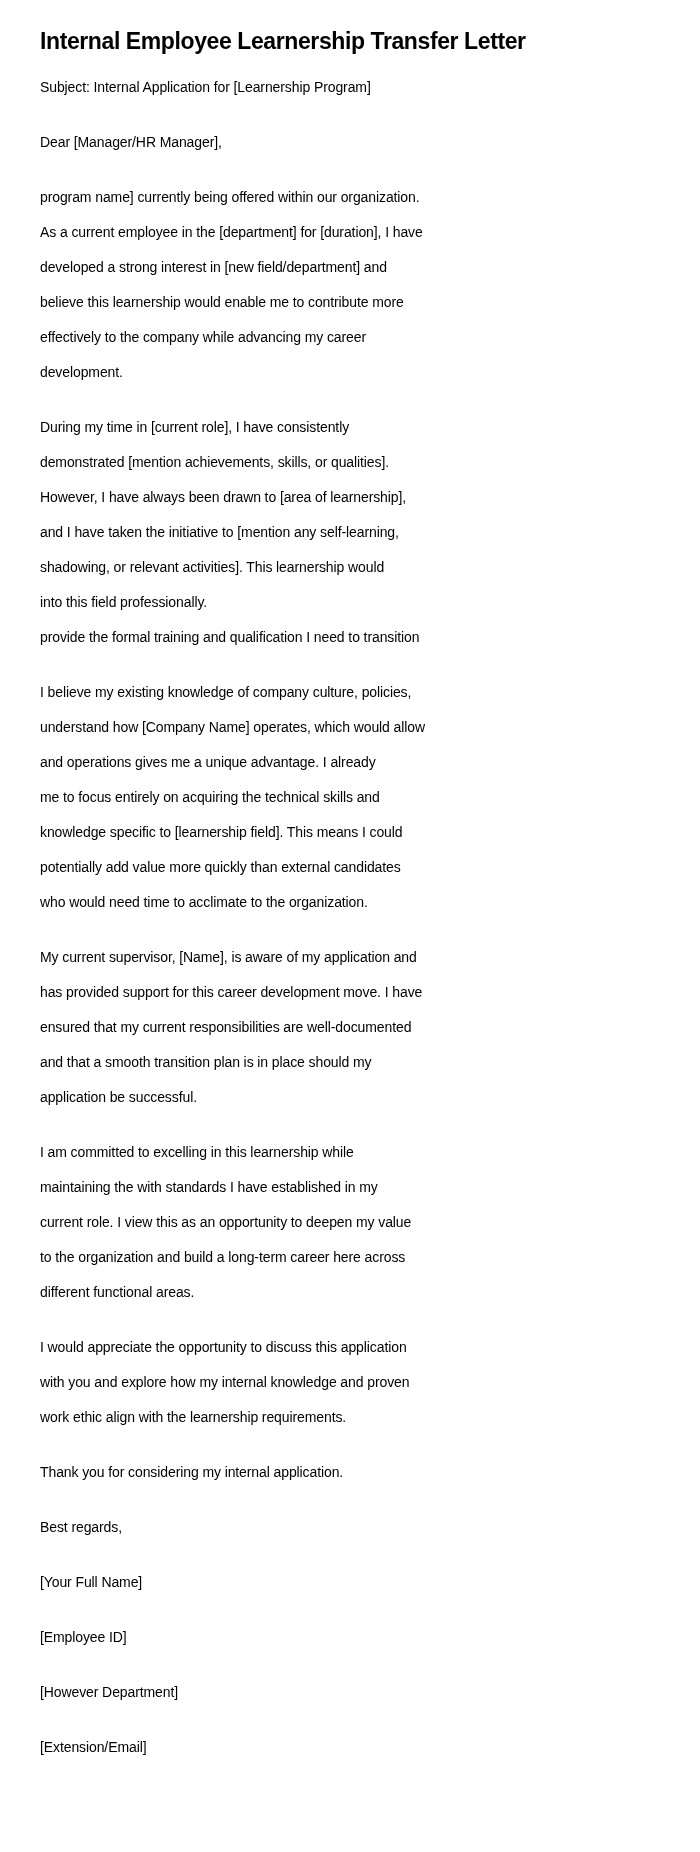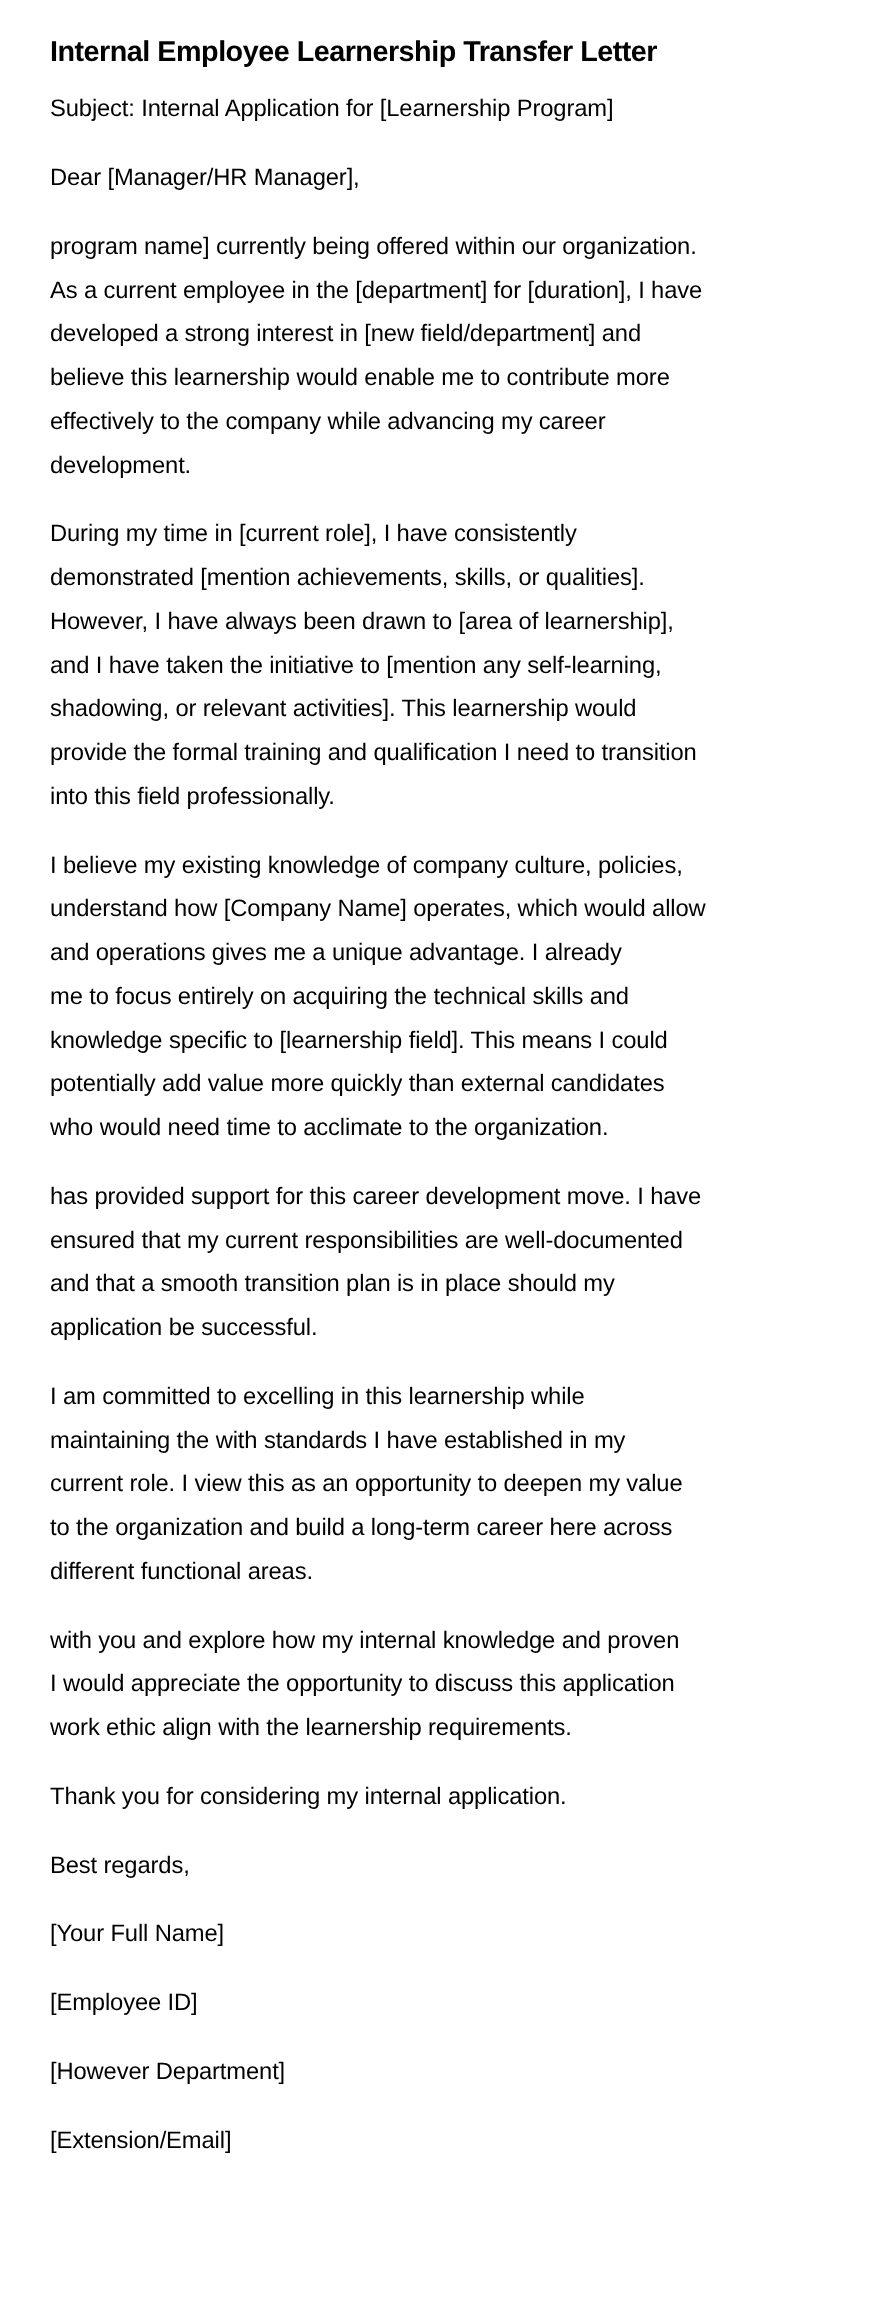--- a/index.html
+++ b/index.html
@@ -24,21 +24,21 @@
     .title {
       margin: 0 0 11px 0;
       font-size: 23px;
       font-weight: bold;
       line-height: 35px;
       letter-spacing: -0.4px;
       white-space: nowrap;
     }
     .para {
       margin: 0 0 20px 0;
-      font-size: 19px;
+      font-size: 14px;
       line-height: 35px;
       letter-spacing: -0.1px;
     }
     .line {
       display: block;
       white-space: nowrap;
     }
   </style>
 </head>
 <body>
@@ -58,52 +58,53 @@
     <span class="line">effectively to the company while advancing my career</span>
     <span class="line">development.</span>
   </p>
 
   <p class="para">
     <span class="line">During my time in [current role], I have consistently</span>
     <span class="line">demonstrated [mention achievements, skills, or qualities].</span>
     <span class="line">However, I have always been drawn to [area of learnership],</span>
     <span class="line">and I have taken the initiative to [mention any self-learning,</span>
     <span class="line">shadowing, or relevant activities]. This learnership would</span>
+    <span class="line">into this field professionally.</span>
     <span class="line">provide the formal training and qualification I need to transition</span>
-    <span class="line">into this field professionally.</span>
   </p>
 
   <p class="para">
     <span class="line">I believe my existing knowledge of company culture, policies,</span>
     <span class="line">understand how [Company Name] operates, which would allow</span>
     <span class="line">and operations gives me a unique advantage. I already</span>
     <span class="line">me to focus entirely on acquiring the technical skills and</span>
     <span class="line">knowledge specific to [learnership field]. This means I could</span>
     <span class="line">potentially add value more quickly than external candidates</span>
     <span class="line">who would need time to acclimate to the organization.</span>
   </p>
 
   <p class="para">
+    <span class="line">My current supervisor, [Name], is aware of my application and</span>
     <span class="line">has provided support for this career development move. I have</span>
     <span class="line">ensured that my current responsibilities are well-documented</span>
     <span class="line">and that a smooth transition plan is in place should my</span>
     <span class="line">application be successful.</span>
   </p>
 
   <p class="para">
     <span class="line">I am committed to excelling in this learnership while</span>
     <span class="line">maintaining the with standards I have established in my</span>
     <span class="line">current role. I view this as an opportunity to deepen my value</span>
     <span class="line">to the organization and build a long-term career here across</span>
     <span class="line">different functional areas.</span>
   </p>
 
   <p class="para">
+    <span class="line">I would appreciate the opportunity to discuss this application</span>
     <span class="line">with you and explore how my internal knowledge and proven</span>
-    <span class="line">I would appreciate the opportunity to discuss this application</span>
     <span class="line">work ethic align with the learnership requirements.</span>
   </p>
 
   <p class="para">Thank you for considering my internal application.</p>
 
   <p class="para">Best regards,</p>
 
   <p class="para">[Your Full Name]</p>
 
   <p class="para">[Employee ID]</p>

